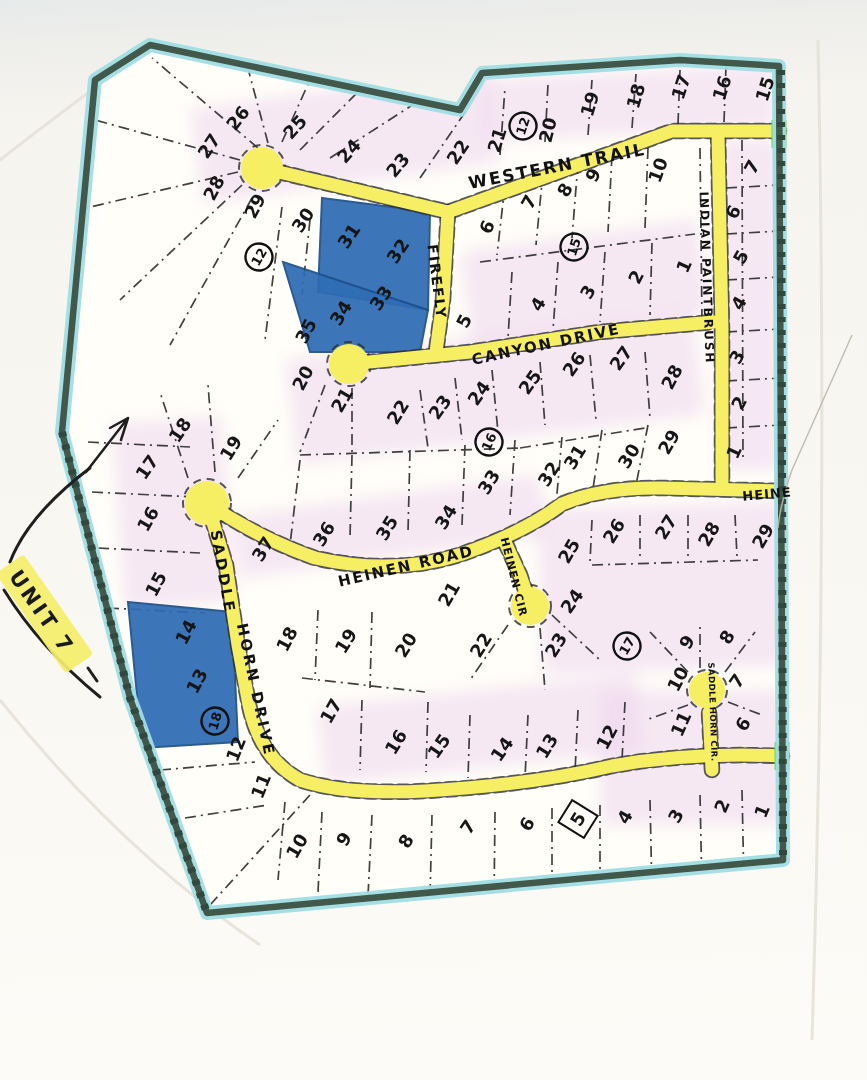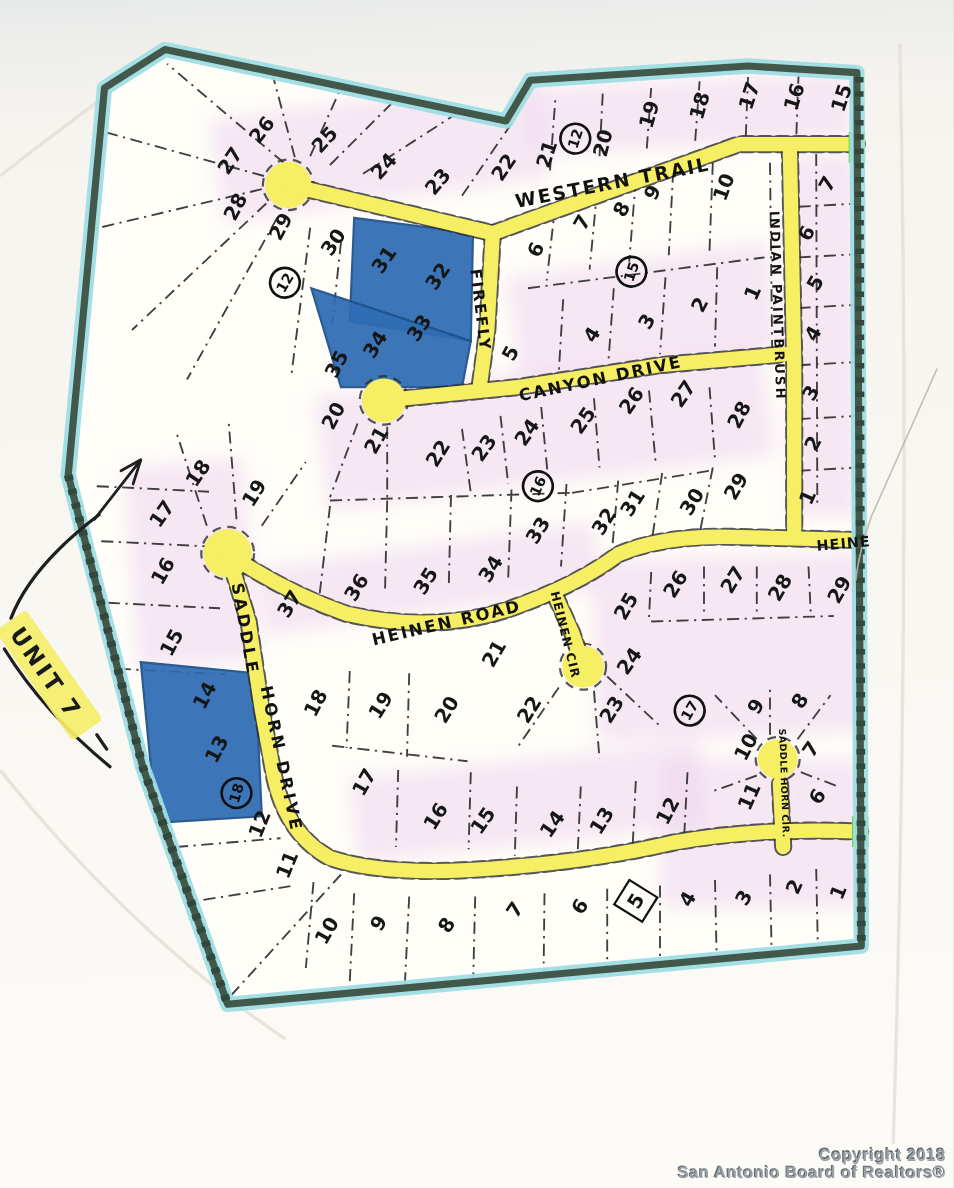--- a/index.html
+++ b/index.html
@@ -485,17 +485,13 @@
         </g>
       </g>
   <g id="unit-group">
         <g transform="translate(42 612) rotate(55)">
           <rect class="unit-hl" x="-58" y="-18" width="122" height="34" rx="4"></rect>
           <text class="unit-text" text-anchor="middle" dy="0.35em">UNIT 7</text>
         </g>
       </g>
 </svg>
 
-<div class="copyright">
-  <div>Copyright 2018</div>
-  <div>San Antonio Board of Realtors®</div>
 </div>
-</div>
 
 </body></html>

